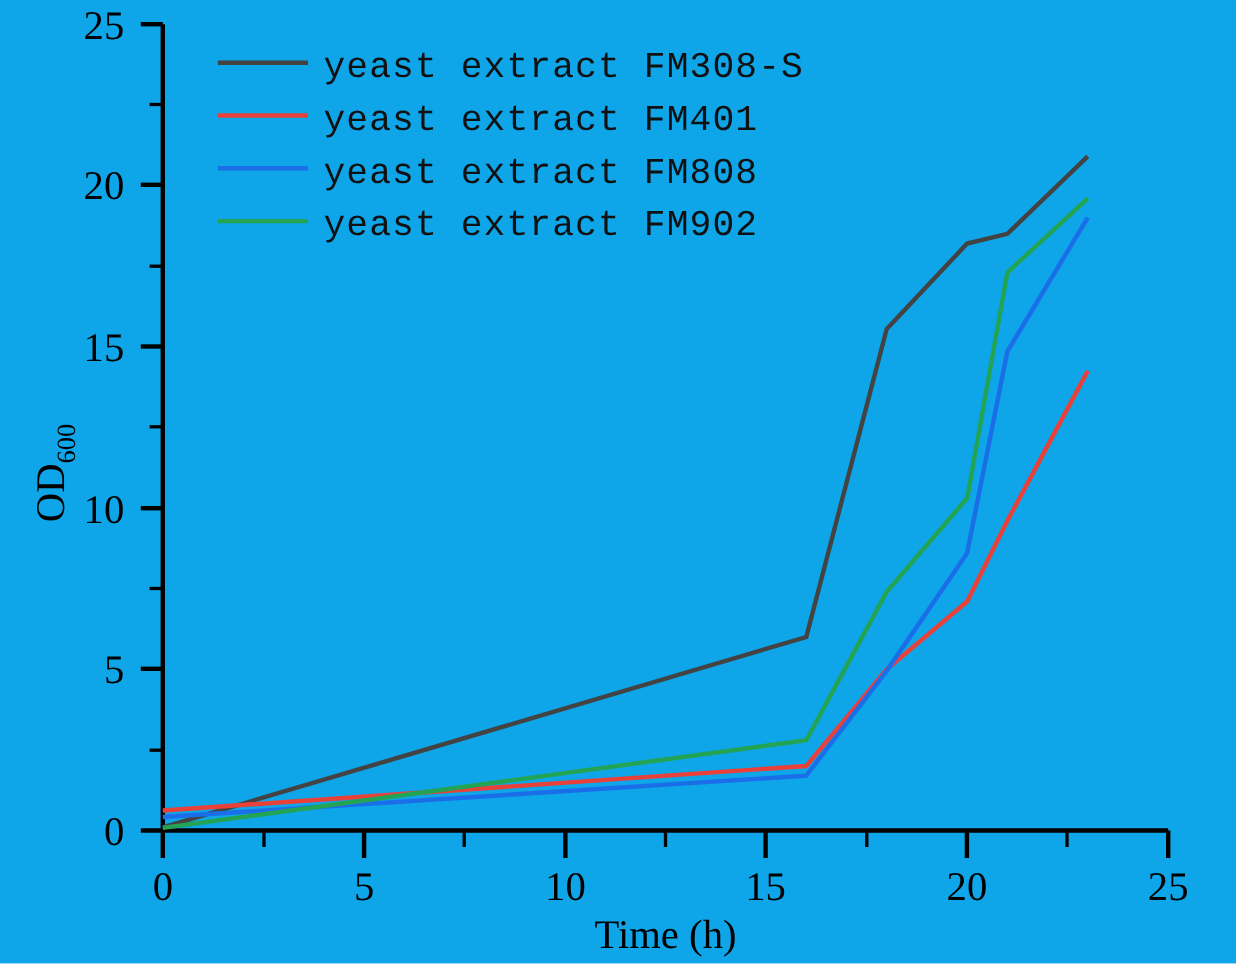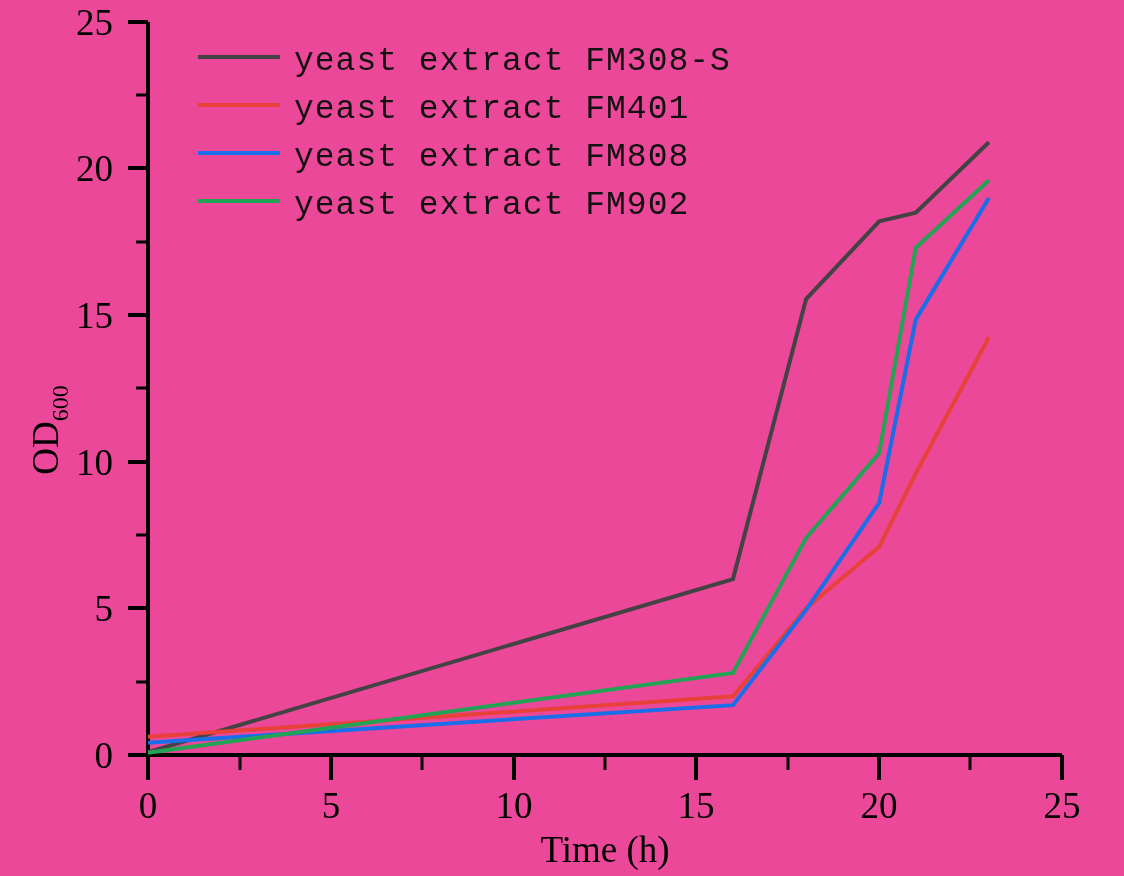--- a/index.html
+++ b/index.html
@@ -1,17 +1,17 @@
 <!DOCTYPE html>
 <html><head>
 <meta charset="utf-8">
 <style>
   html,body{margin:0;padding:0;background:#ffffff;}
   body{width:1124px;height:876px;overflow:hidden;font-family:"Liberation Serif",serif;}
-  #figure{position:relative;width:1124px;height:876px;background:#ec4899;}
+  #figure{position:relative;width:1124px;height:876px;background:#0ea5e9;}
   svg{display:block;}
   .tick-label{font-family:"Liberation Serif",serif;font-size:37px;fill:#000000;}
   .axis-title{font-family:"Liberation Serif",serif;font-size:37px;fill:#000000;}
   .legend-text{font-family:"Liberation Mono",monospace;font-size:33px;fill:#111111;letter-spacing:1px;}
 </style>
 </head>
 <body>
 
 <div id="figure">
   <svg width="1124" height="876" viewBox="0 0 1124 876">

